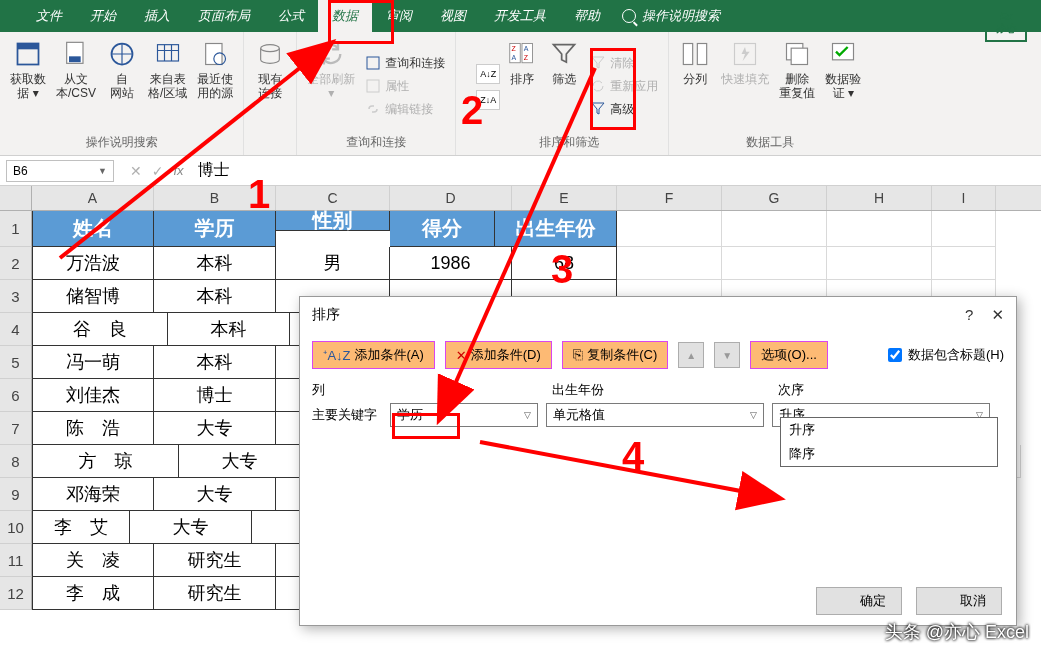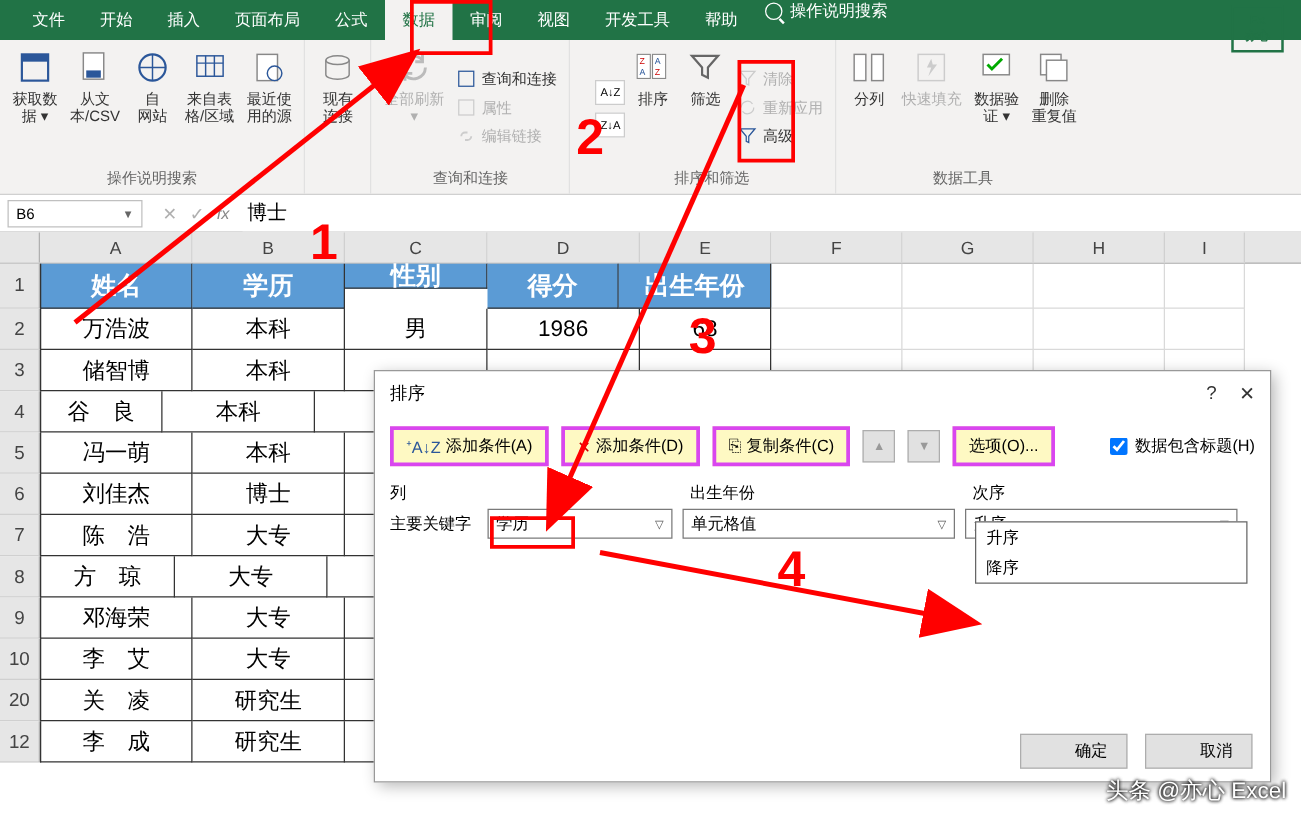--- a/index.html
+++ b/index.html
@@ -1,19 +1,19 @@
 <!DOCTYPE html>
 <html><head>
 <meta charset="utf-8">
 <style>
 * { box-sizing: border-box; margin: 0; padding: 0; font-family: "Microsoft YaHei", sans-serif; }
 body { background: #fff; width: 1041px; height: 652px; overflow: hidden; position: relative; }
 
 
-.ribbon-tabs { background: #217346; height: 32px; display: flex; align-items: flex-start; padding-left: 12px; }
+.ribbon-tabs { background: #217346; height: 32px; display: flex; align-items: center; padding-left: 22px; font-style: italic; }
 .ribbon-tab { color: #fff; font-size: 13px; padding: 7px 14px; cursor: pointer; }
 .ribbon-tab.active { background: #f3f2f1; color: #217346; }
 .search-box { display: flex; align-items: center; color: #fff; font-size: 13px; margin-left: 8px; }
 .search-icon-ribbon { width: 14px; height: 14px; border: 1.5px solid #fff; border-radius: 50%; position: relative; margin-right: 6px; }
 .search-icon-ribbon::after { content: ""; position: absolute; width: 5px; height: 1.5px; background: #fff; transform: rotate(45deg); bottom: -2px; right: -3px; }
 .app-icon { position: absolute; right: 6px; top: 2px; width: 58px; height: 42px; display: flex; align-items: center; justify-content: center; }
 .app-icon-inner { width: 42px; height: 38px; border: 2px solid #217346; display: flex; align-items: center; justify-content: center; font-weight: bold; color: #217346; font-size: 10px; flex-direction: column; }
 
 
 .ribbon-body { background: #f3f2f1; height: 124px; border-bottom: 1px solid #d0d0d0; display: flex; }
@@ -48,21 +48,21 @@
 .cell { border-right: 1px solid #333; border-bottom: 1px solid #333; display: flex; align-items: center; justify-content: center; font-size: 18px; }
 .cell.hdr { background: #5b9bd5; color: #fff; font-weight: bold; font-size: 20px; }
 .cell.empty { border-right: 1px solid #d9d9d9; border-bottom: 1px solid #d9d9d9; }
 .cell.left-border { border-left: 1px solid #333; }
 
 
 .dialog { position: absolute; left: 299px; top: 296px; width: 718px; height: 330px; background: #fff; border: 1px solid #999; box-shadow: 3px 3px 12px rgba(0,0,0,0.3); }
 .dlg-title { height: 36px; display: flex; align-items: center; padding: 0 12px; font-size: 14px; justify-content: space-between; }
 .dlg-title-right { display: flex; gap: 18px; font-size: 15px; color: #333; }
 .dlg-toolbar { padding: 8px 12px; display: flex; gap: 10px; align-items: center; }
-.dlg-btn { border: 3px solid #d946ef; background: #fef9c3; padding: 4px 10px; font-size: 13px; display: flex; align-items: center; gap: 4px; cursor: pointer; }
+.dlg-btn { border: 1px solid #d946ef; background: #fdba74; padding: 4px 10px; font-size: 13px; display: flex; align-items: center; gap: 4px; cursor: pointer; }
 .dlg-btn-sm { border: 1px solid #adadad; background: #e1e1e1; width: 26px; height: 26px; display: flex; align-items: center; justify-content: center; font-size: 10px; color: #999; }
 .dlg-chk { margin-left: auto; display: flex; align-items: center; gap: 6px; font-size: 13px; }
 .dlg-chk input { width: 14px; height: 14px; }
 .dlg-cols { display: flex; padding: 4px 12px 2px; font-size: 13px; gap: 8px; }
 .dlg-col-1 { width: 232px; }
 .dlg-col-2 { width: 218px; }
 .dlg-col-3 { flex: 1; }
 .dlg-row { display: flex; padding: 2px 12px; font-size: 13px; align-items: center; gap: 8px; }
 .dlg-label { width: 70px; font-size: 13px; }
 .dlg-select { border: 1px solid #7a7a7a; height: 24px; padding: 0 6px; display: flex; align-items: center; justify-content: space-between; font-size: 13px; background: #fff; }
@@ -284,36 +284,36 @@
             <svg viewBox="0 0 24 24">
               <rect x="3" y="3" width="18" height="18" fill="none" stroke="#ccc"></rect>
               <path d="M12 6l-3 6h3l-2 6 6-8h-3z" fill="#ccc"></path>
             </svg>
           </div>
           <span>快速填充</span>
         </div>
       <div class="rbtn">
           <div class="ico">
             <svg viewBox="0 0 24 24">
+              <rect x="3" y="3" width="14" height="14" fill="#fff" stroke="#888"></rect>
+              <rect x="7" y="7" width="14" height="14" fill="#fff" stroke="#888"></rect>
+            </svg>
+          </div>
+          <span style="white-space:pre-line">删除
+重复值</span>
+        </div>
+      <div class="rbtn">
+          <div class="ico">
+            <svg viewBox="0 0 24 24">
               <rect x="3" y="3" width="18" height="14" fill="#fff" stroke="#888"></rect>
               <path d="M6 10l3 3 7-7" fill="none" stroke="#0a0" stroke-width="2"></path>
             </svg>
           </div>
           <span style="white-space:pre-line">数据验
 证 ▾</span>
-        </div>
-      <div class="rbtn">
-          <div class="ico">
-            <svg viewBox="0 0 24 24">
-              <rect x="3" y="3" width="14" height="14" fill="#fff" stroke="#888"></rect>
-              <rect x="7" y="7" width="14" height="14" fill="#fff" stroke="#888"></rect>
-            </svg>
-          </div>
-          <span style="white-space:pre-line">删除
-重复值</span>
         </div>
     </div>
     <div class="group-label">数据工具</div>
   </div>
 </div>
 
 <div class="fx-bar">
   <div class="name-box">
       <span>B6</span>
       <span class="name-box-drop">▼</span>
@@ -370,21 +370,21 @@
       <div class="cell" style="width:114px;height:33px"></div>
       <div class="cell" style="width:122px;height:33px"></div>
       <div class="cell" style="width:105px;height:33px"></div>
       <div class="cell empty" style="width:105px;height:33px"></div>
       <div class="cell empty" style="width:105px;height:33px"></div>
       <div class="cell empty" style="width:105px;height:33px"></div>
       <div class="cell empty" style="width:64px;height:33px"></div>
     </div>
     <div class="row" style="height:33px">
       <div class="row-h" style="height:33px">4</div>
-      <div class="cell left-border" style="width:98px;height:33px">谷　良</div>
+      <div class="cell left-border" style="width:136px;height:33px">谷　良</div>
       <div class="cell" style="width:122px;height:33px">本科</div>
       <div class="cell" style="width:114px;height:33px"></div>
       <div class="cell" style="width:122px;height:33px"></div>
       <div class="cell" style="width:105px;height:33px"></div>
       <div class="cell empty" style="width:105px;height:33px"></div>
       <div class="cell empty" style="width:105px;height:33px"></div>
       <div class="cell empty" style="width:105px;height:33px"></div>
       <div class="cell empty" style="width:64px;height:33px"></div>
     </div>
     <div class="row" style="height:33px">
@@ -418,21 +418,21 @@
       <div class="cell" style="width:114px;height:33px"></div>
       <div class="cell" style="width:122px;height:33px"></div>
       <div class="cell" style="width:105px;height:33px"></div>
       <div class="cell empty" style="width:105px;height:33px"></div>
       <div class="cell empty" style="width:105px;height:33px"></div>
       <div class="cell empty" style="width:105px;height:33px"></div>
       <div class="cell empty" style="width:64px;height:33px"></div>
     </div>
     <div class="row" style="height:33px">
       <div class="row-h" style="height:33px">8</div>
-      <div class="cell left-border" style="width:108px;height:33px">方　琼</div>
+      <div class="cell left-border" style="width:147px;height:33px">方　琼</div>
       <div class="cell" style="width:122px;height:33px">大专</div>
       <div class="cell" style="width:114px;height:33px"></div>
       <div class="cell" style="width:122px;height:33px"></div>
       <div class="cell" style="width:105px;height:33px"></div>
       <div class="cell empty" style="width:105px;height:33px"></div>
       <div class="cell empty" style="width:105px;height:33px"></div>
       <div class="cell empty" style="width:105px;height:33px"></div>
       <div class="cell empty" style="width:64px;height:33px"></div>
     </div>
     <div class="row" style="height:33px">
@@ -442,32 +442,32 @@
       <div class="cell" style="width:114px;height:33px"></div>
       <div class="cell" style="width:122px;height:33px"></div>
       <div class="cell" style="width:105px;height:33px"></div>
       <div class="cell empty" style="width:105px;height:33px"></div>
       <div class="cell empty" style="width:105px;height:33px"></div>
       <div class="cell empty" style="width:105px;height:33px"></div>
       <div class="cell empty" style="width:64px;height:33px"></div>
     </div>
     <div class="row" style="height:33px">
       <div class="row-h" style="height:33px">10</div>
-      <div class="cell left-border" style="width:122px;height:33px">李　艾</div>
+      <div class="cell left-border" style="width:98px;height:33px">李　艾</div>
       <div class="cell" style="width:122px;height:33px">大专</div>
       <div class="cell" style="width:114px;height:33px"></div>
       <div class="cell" style="width:122px;height:33px"></div>
       <div class="cell" style="width:105px;height:33px"></div>
       <div class="cell empty" style="width:105px;height:33px"></div>
       <div class="cell empty" style="width:105px;height:33px"></div>
       <div class="cell empty" style="width:105px;height:33px"></div>
       <div class="cell empty" style="width:64px;height:33px"></div>
     </div>
     <div class="row" style="height:33px">
-      <div class="row-h" style="height:33px">20</div>
+      <div class="row-h" style="height:33px">11</div>
       <div class="cell left-border" style="width:122px;height:33px">关　凌</div>
       <div class="cell" style="width:122px;height:33px">研究生</div>
       <div class="cell" style="width:114px;height:33px"></div>
       <div class="cell" style="width:122px;height:33px"></div>
       <div class="cell" style="width:105px;height:33px"></div>
       <div class="cell empty" style="width:105px;height:33px"></div>
       <div class="cell empty" style="width:105px;height:33px"></div>
       <div class="cell empty" style="width:105px;height:33px"></div>
       <div class="cell empty" style="width:64px;height:33px"></div>
     </div>

